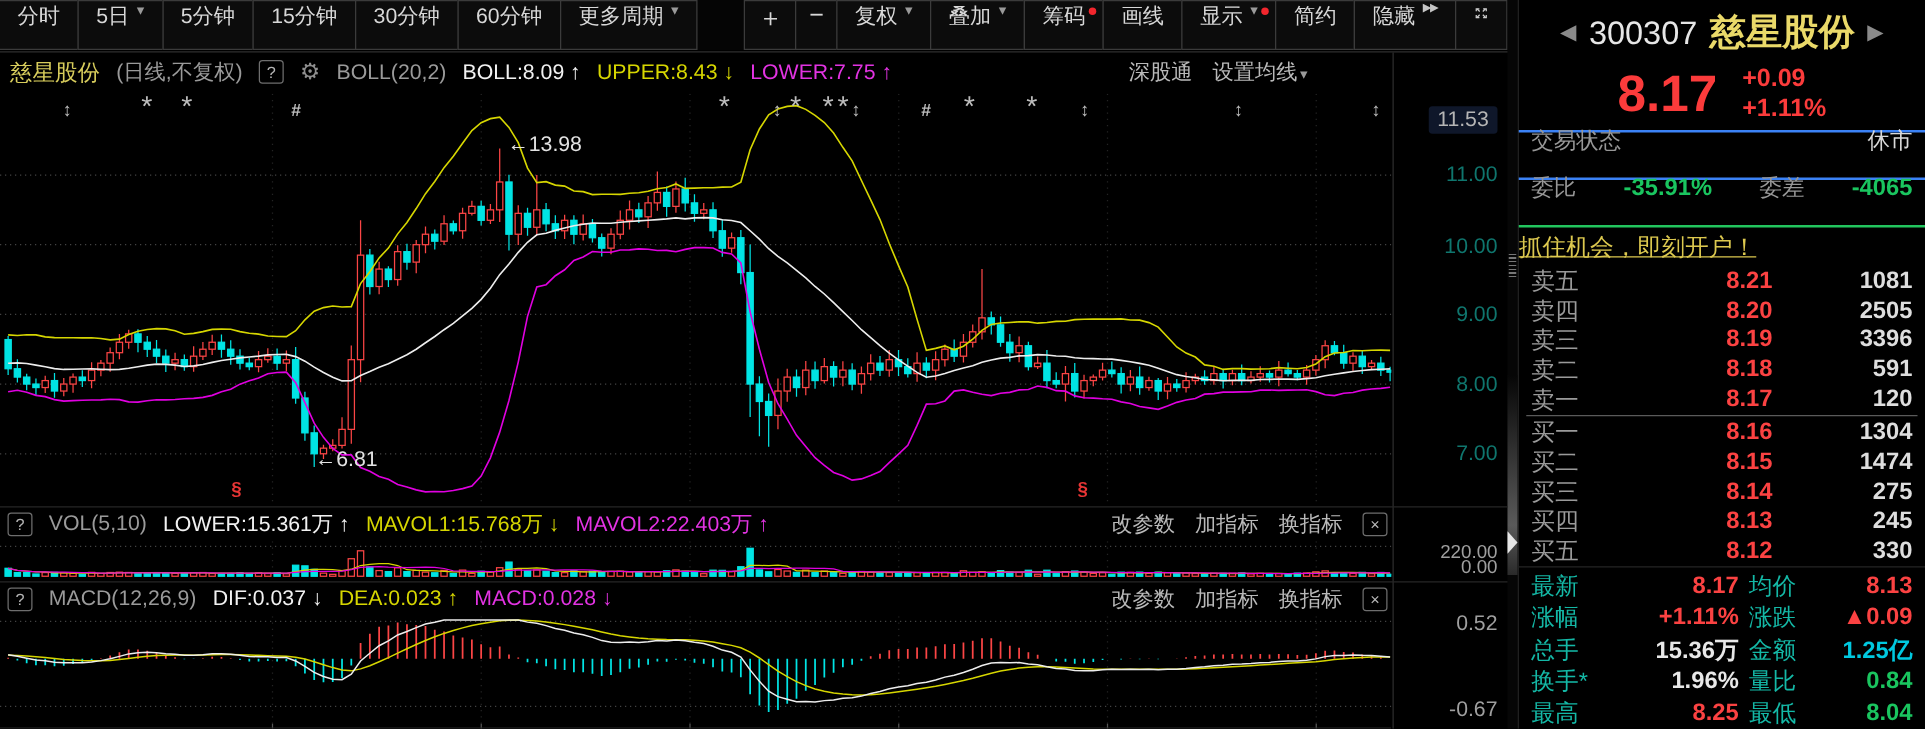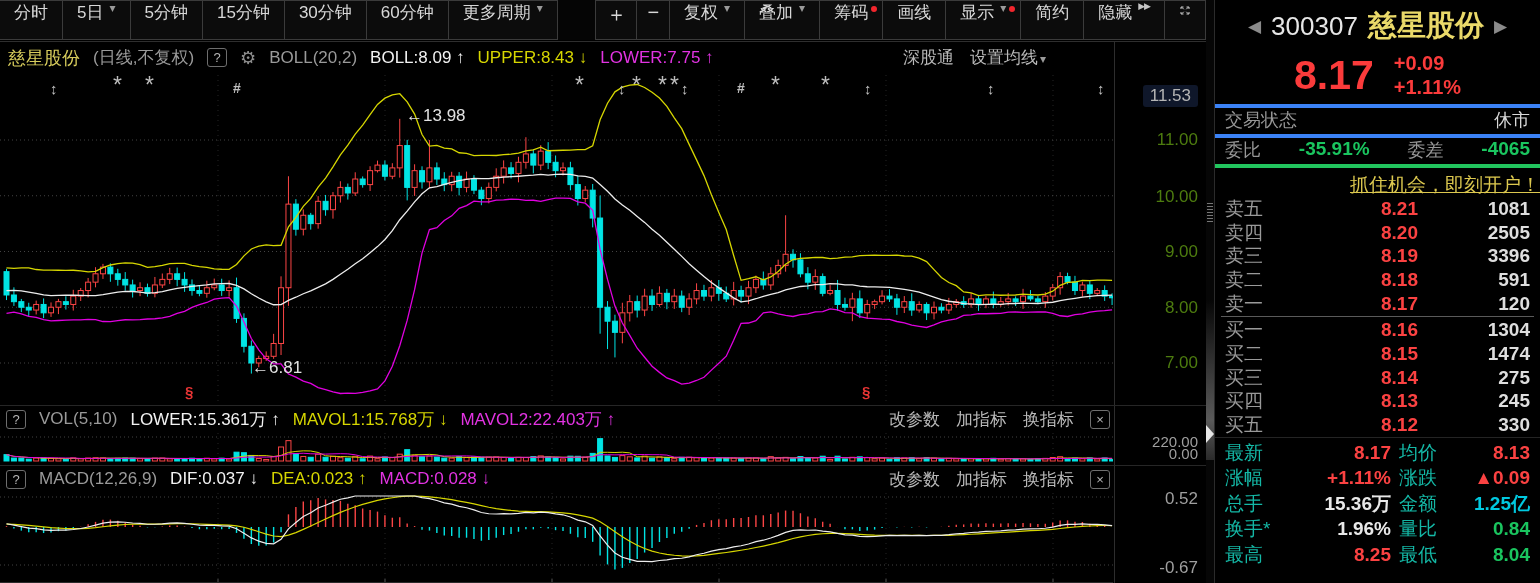--- a/index.html
+++ b/index.html
@@ -42,21 +42,21 @@
   #overlay{position:absolute;left:0;top:0;width:1206px;height:583px;pointer-events:none;z-index:5}
   .evm{position:absolute;color:#bdbdbd}
   .evm-star{top:72px;font-size:23px}
   .evm-updown{top:80px;font-size:15px}
   .evm-hash{top:80px;font-size:14px;font-weight:bold}
   .xrm{position:absolute;top:383px;color:#e93535;font-size:15px;font-weight:bold}
   .ann{position:absolute;color:#e3e3e3;font-size:17px}
 
   
   #axis-col{position:absolute;left:1114px;top:42px;width:92px;height:541px;border-left:1px solid #2d2d2d;z-index:6}
-  .axl{position:absolute;right:8px;font-size:17px;color:#4d7c0f;text-align:right}
+  .axl{position:absolute;right:8px;font-size:17px;color:#0f766e;text-align:right}
   .axl-hl{background:#0f172a;border-radius:3px;padding:1px 7px;color:#b5b5b5}
   .axs{position:absolute;right:8px;font-size:15px;color:#9f9f9f}
 
   
   #splitter{position:absolute;left:1206px;top:0;width:8px;height:583px;background:#060606;z-index:7}
   #split-grip{position:absolute;left:1px;top:203px;width:6px;height:20px;
     background:repeating-linear-gradient(#777 0 1px,transparent 1px 3px)}
   #split-shade{position:absolute;left:0;top:300px;width:8px;height:160px;
     background:linear-gradient(#060606,#5a5a5a 75%,#2a2a2a)}
   #split-arrow{position:absolute;left:0;top:425px;width:0;height:0;
@@ -64,25 +64,25 @@
 
   
   #panel{position:absolute;left:1214px;top:0;width:326px;height:583px;border-left:1px solid #2b2b2b;background:#000}
   #p-head{display:flex;align-items:center;justify-content:center;gap:10px;height:46px;padding-top:6px}
   .navarr{color:#8a8a8a;font-size:17px;cursor:pointer}
   #p-code{color:#e6e6e6;font-size:26px}
   #p-name{color:#ead969;font-size:29px;font-weight:bold}
   #p-price-row{display:flex;align-items:center;justify-content:center;gap:20px;height:58px}
   #p-price{color:#fb3b3b;font-size:41px;font-weight:bold}
   #p-chg{color:#fb3b3b;font-size:20px;font-weight:bold;line-height:24px;text-align:left}
-  .prow{display:flex;align-items:flex-start;justify-content:space-between;height:30px;
-    padding:0 10px;border-top:4px solid #3b82f6;font-size:18px;color:#979797}
+  .prow{display:flex;align-items:flex-end;justify-content:space-between;height:30px;
+    padding:18px 10px;border-top:2px solid #3b82f6;font-size:18px;color:#979797}
   .pv-white{color:#d9d9d9}
   .pv-green{color:#1ac55f;font-weight:bold;font-size:19px}
-  #promo{display:block;height:33px;line-height:33px;text-align:right;border-top:4px solid #22c55e;
+  #promo{display:block;height:33px;line-height:33px;text-align:left;border-top:2px solid #22c55e;
     color:#dcc84f;font-size:19px;text-decoration:underline;cursor:pointer}
   .ob-row{display:flex;align-items:center;height:23.7px;padding:0 10px;font-size:19px;cursor:pointer}
   .ob-l{width:58px;color:#9a9a9a}
   .ob-p{flex:1;text-align:right;color:#fb4242;font-weight:bold}
   .ob-v{width:112px;text-align:right;color:#dedede;font-weight:bold}
   #ob-mid{border-top:1px solid #5a5a5a;margin:1px 6px}
   #stats{border-top:1px solid #242424;padding:2px 10px 0 10px}
   .st-row{display:grid;grid-template-columns:58px 108px 62px auto;align-items:center;height:25.5px;font-size:19px}
   .st-l{color:#14b8a6}
   .st-v{text-align:right;font-weight:bold}

